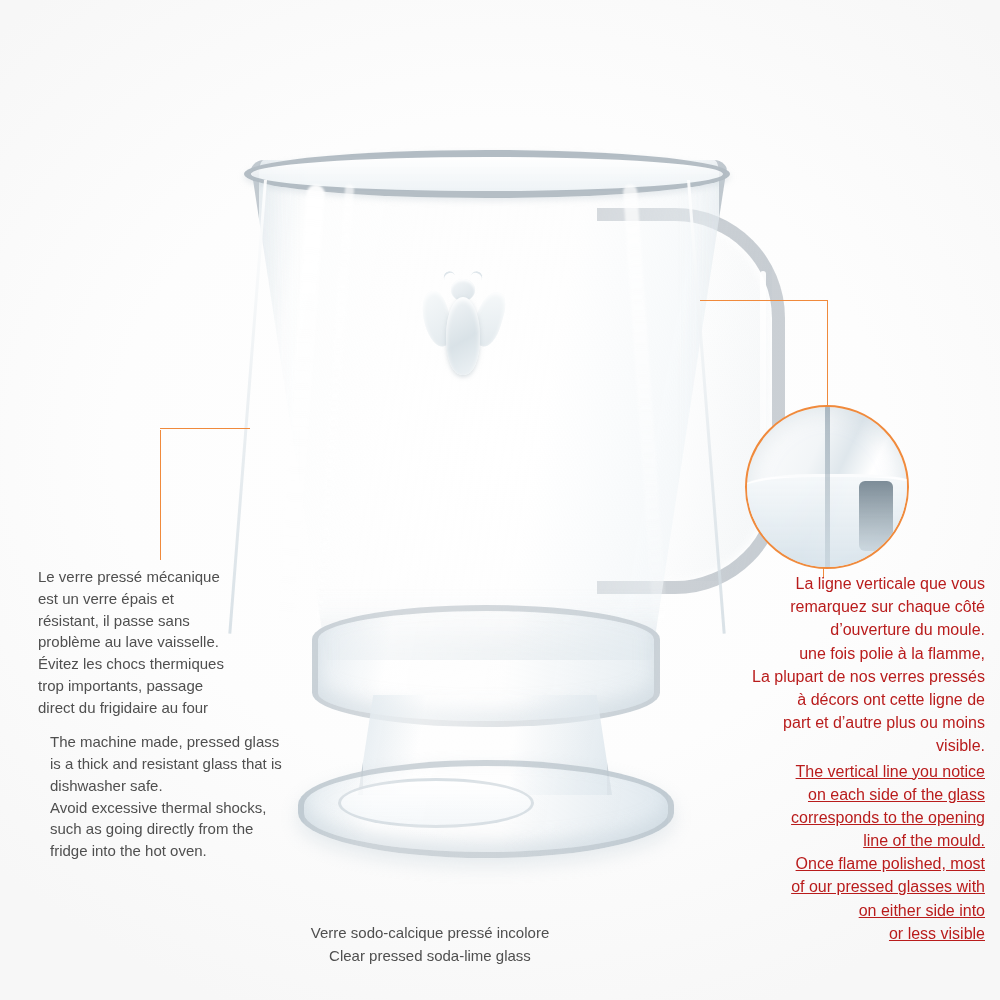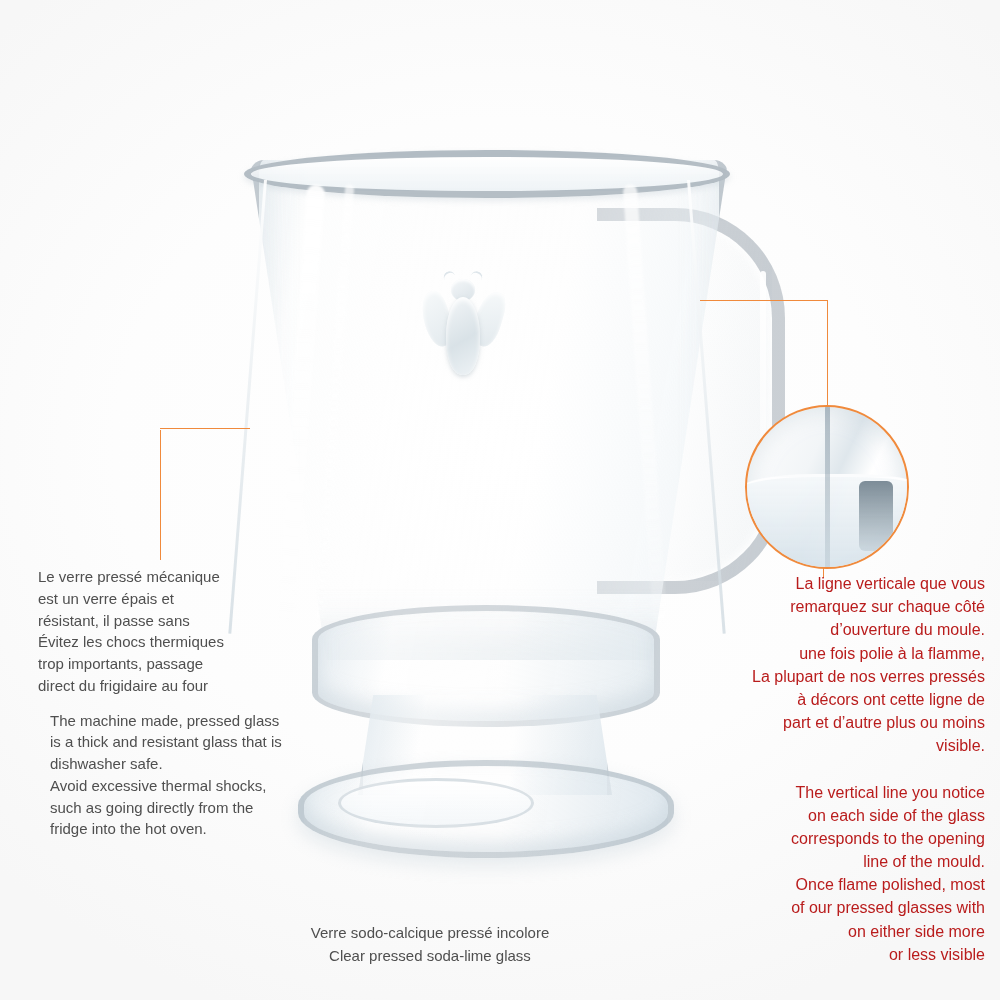--- a/index.html
+++ b/index.html
@@ -313,22 +313,23 @@
   }
   .text-right {
     left: 745px;
     top: 572px;
     width: 240px;
     font-size: 16px;
     color: #b91c1c;
     text-align: right;
   }
   .text-right .para-en {
-    margin-top: 23px;
+    margin-top: 2px;
     padding-left: 13px;
+    text-decoration: underline;
   }
   .caption {
     position: absolute;
     left: 0;
     top: 922px;
     width: 860px;
     text-align: center;
     font-size: 15px;
     color: #4f4f4f;
     line-height: 1.5;
@@ -376,20 +377,21 @@
     <div class="zglass"></div>
     <div class="zline"></div>
     <div class="zdark"></div>
   </div>
 
   <div class="text-block text-left">
     <div class="para-fr">
       <span class="line">Le verre pressé mécanique</span>
       <span class="line">est un verre épais et</span>
       <span class="line">résistant, il passe sans</span>
+      <span class="line">problème au lave vaisselle.</span>
       <span class="line">Évitez les chocs thermiques</span>
       <span class="line">trop importants, passage</span>
       <span class="line">direct  du frigidaire au four</span>
     </div>
     <div class="para-en">
       <span class="line">The machine made, pressed glass</span>
       <span class="line">is a thick and resistant glass that is</span>
       <span class="line">dishwasher safe.</span>
       <span class="line">Avoid excessive thermal shocks,</span>
       <span class="line">such as going directly from the</span>
@@ -408,21 +410,21 @@
       <span class="line">part et d’autre plus ou moins</span>
       <span class="line">visible.</span>
     </div>
     <div class="para-en">
       <span class="line">The vertical line you notice</span>
       <span class="line">on each side of the glass</span>
       <span class="line">corresponds to the opening</span>
       <span class="line">line of the mould.</span>
       <span class="line">Once flame polished, most</span>
       <span class="line">of our pressed glasses with</span>
-      <span class="line">on either side more</span>
+      <span class="line">on either side into</span>
       <span class="line">or less visible</span>
     </div>
   </div>
 
   <div class="caption">
     <span class="line">Verre sodo-calcique pressé incolore</span>
     <span class="line">Clear pressed soda-lime glass</span>
   </div>
 </div>
 

